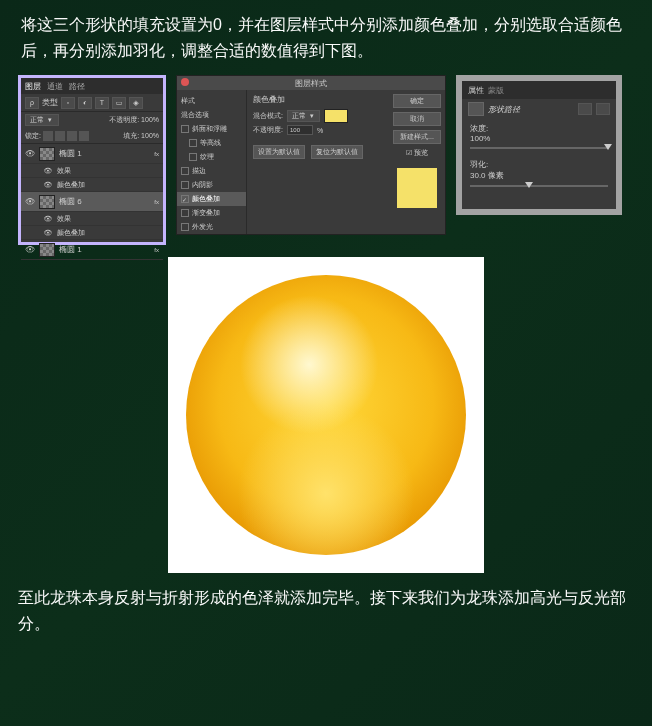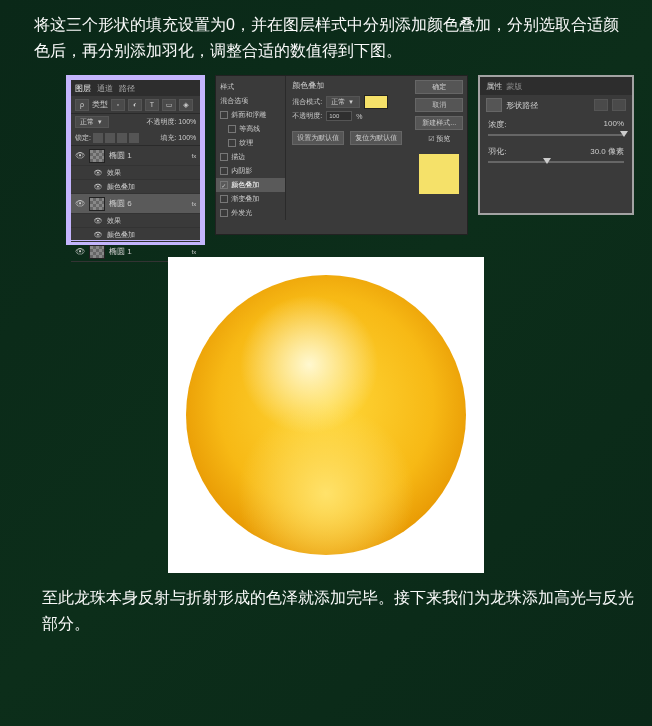--- a/index.html
+++ b/index.html
@@ -9,40 +9,39 @@
     background: linear-gradient(135deg, #0a2818 0%, #0c2e1a 50%, #0a2818 100%);
     background-color: #0b2a18;
     font-family: "Microsoft YaHei", sans-serif;
     color: #fff;
     overflow: hidden;
     position: relative;
   }
   .instruction {
     font-size: 16px;
     line-height: 1.6;
-    padding: 12px 18px 8px 34px;
+    padding: 12px 18px 8px 21px;
     color: #fafafa;
   }
   .panels-row {
     display: flex;
     gap: 10px;
     padding: 0 18px;
     margin-top: 4px;
     align-items: flex-start;
   }
   
   
   .layers-panel {
     width: 148px;
     height: 170px;
     background: #3a3a3a;
-    border: 5px solid #c4b5fd;
+    border: 3px solid #c4b5fd;
     font-size: 8px;
     color: #ccc;
-    margin-left: 48px;
   }
   .panel-tabs {
     display: flex;
     background: #2d2d2d;
     height: 16px;
     align-items: center;
     padding: 0 4px;
     gap: 6px;
   }
   .panel-tabs span { color: #aaa; }
@@ -159,56 +158,58 @@
     width: 40px; height: 40px;
     background: #f5e169;
     margin-top: 6px;
   }
   
   
   .props-panel {
     width: 166px;
     height: 140px;
     background: #3a3a3a;
-    border: 2px solid #a3a3a3;
+    border: 6px solid #a3a3a3;
     font-size: 8px;
     color: #ccc;
   }
   .props-header {
     height: 18px;
     display: flex;
     align-items: center;
     padding: 0 6px;
     gap: 4px;
     background: #2d2d2d;
   }
   .props-sub {
     height: 20px; display: flex;
     align-items: center; padding: 0 6px;
     gap: 4px;
+    font-style: italic;
   }
   .mask-icon {
     width: 16px; height: 14px;
     background: #555; border: 1px solid #666;
   }
   .props-right-icons {
     margin-left: auto;
     display: flex; gap: 4px;
   }
   .small-ic {
     width: 14px; height: 12px;
     background: #4a4a4a; border: 1px solid #555;
   }
   .slider-row {
     padding: 4px 8px 2px 8px;
     font-size: 8px;
   }
   .slider-lbl {
     display: flex; justify-content: space-between;
     margin-bottom: 2px;
+    flex-direction: column;
   }
   .slider-track {
     height: 2px; background: #666;
     position: relative; margin: 4px 0;
   }
   .slider-thumb {
     position: absolute; top: -3px;
     width: 0; height: 0;
     border-left: 4px solid transparent;
     border-right: 4px solid transparent;
@@ -236,21 +237,20 @@
       radial-gradient(circle at 44% 32%, #fff8d0 0%, rgba(255,248,208,0) 28%),
       radial-gradient(circle at 50% 78%, #ffe26a 0%, rgba(255,226,106,0) 34%),
       radial-gradient(circle at 50% 46%, #ffd83a 0%, #f7b915 52%, #e59300 78%, #c87800 100%);
   }
   
   .bottom-text {
     font-size: 16px;
     line-height: 1.6;
     padding: 12px 18px;
     color: #fafafa;
-    margin-left: 24px;
   }
 </style>
 </head>
 <body>
 
 <div class="instruction">将这三个形状的填充设置为0，并在图层样式中分别添加颜色叠加，分别选取合适颜色后，再分别添加羽化，调整合适的数值得到下图。</div>
 
 <div class="panels-row">
 
   <div class="layers-panel">
@@ -320,20 +320,24 @@
     </div>
     <div class="layer-item">
       <span class="eye">👁</span>
       <span class="thumb"></span>
       <span>椭圆 1</span>
       <span class="fx-tag">fx</span>
     </div>
   </div>
 
   <div class="style-dialog">
+    <div class="dialog-title">
+      <span class="dialog-close"></span>
+      <span>图层样式</span>
+    </div>
     <div class="dialog-body">
       <div class="dialog-side">
         <div class="side-item">
             <span>样式</span>
           </div>
         <div class="side-item">
             <span>混合选项</span>
           </div>
         <div class="side-item">
             <span class="chk"></span>

